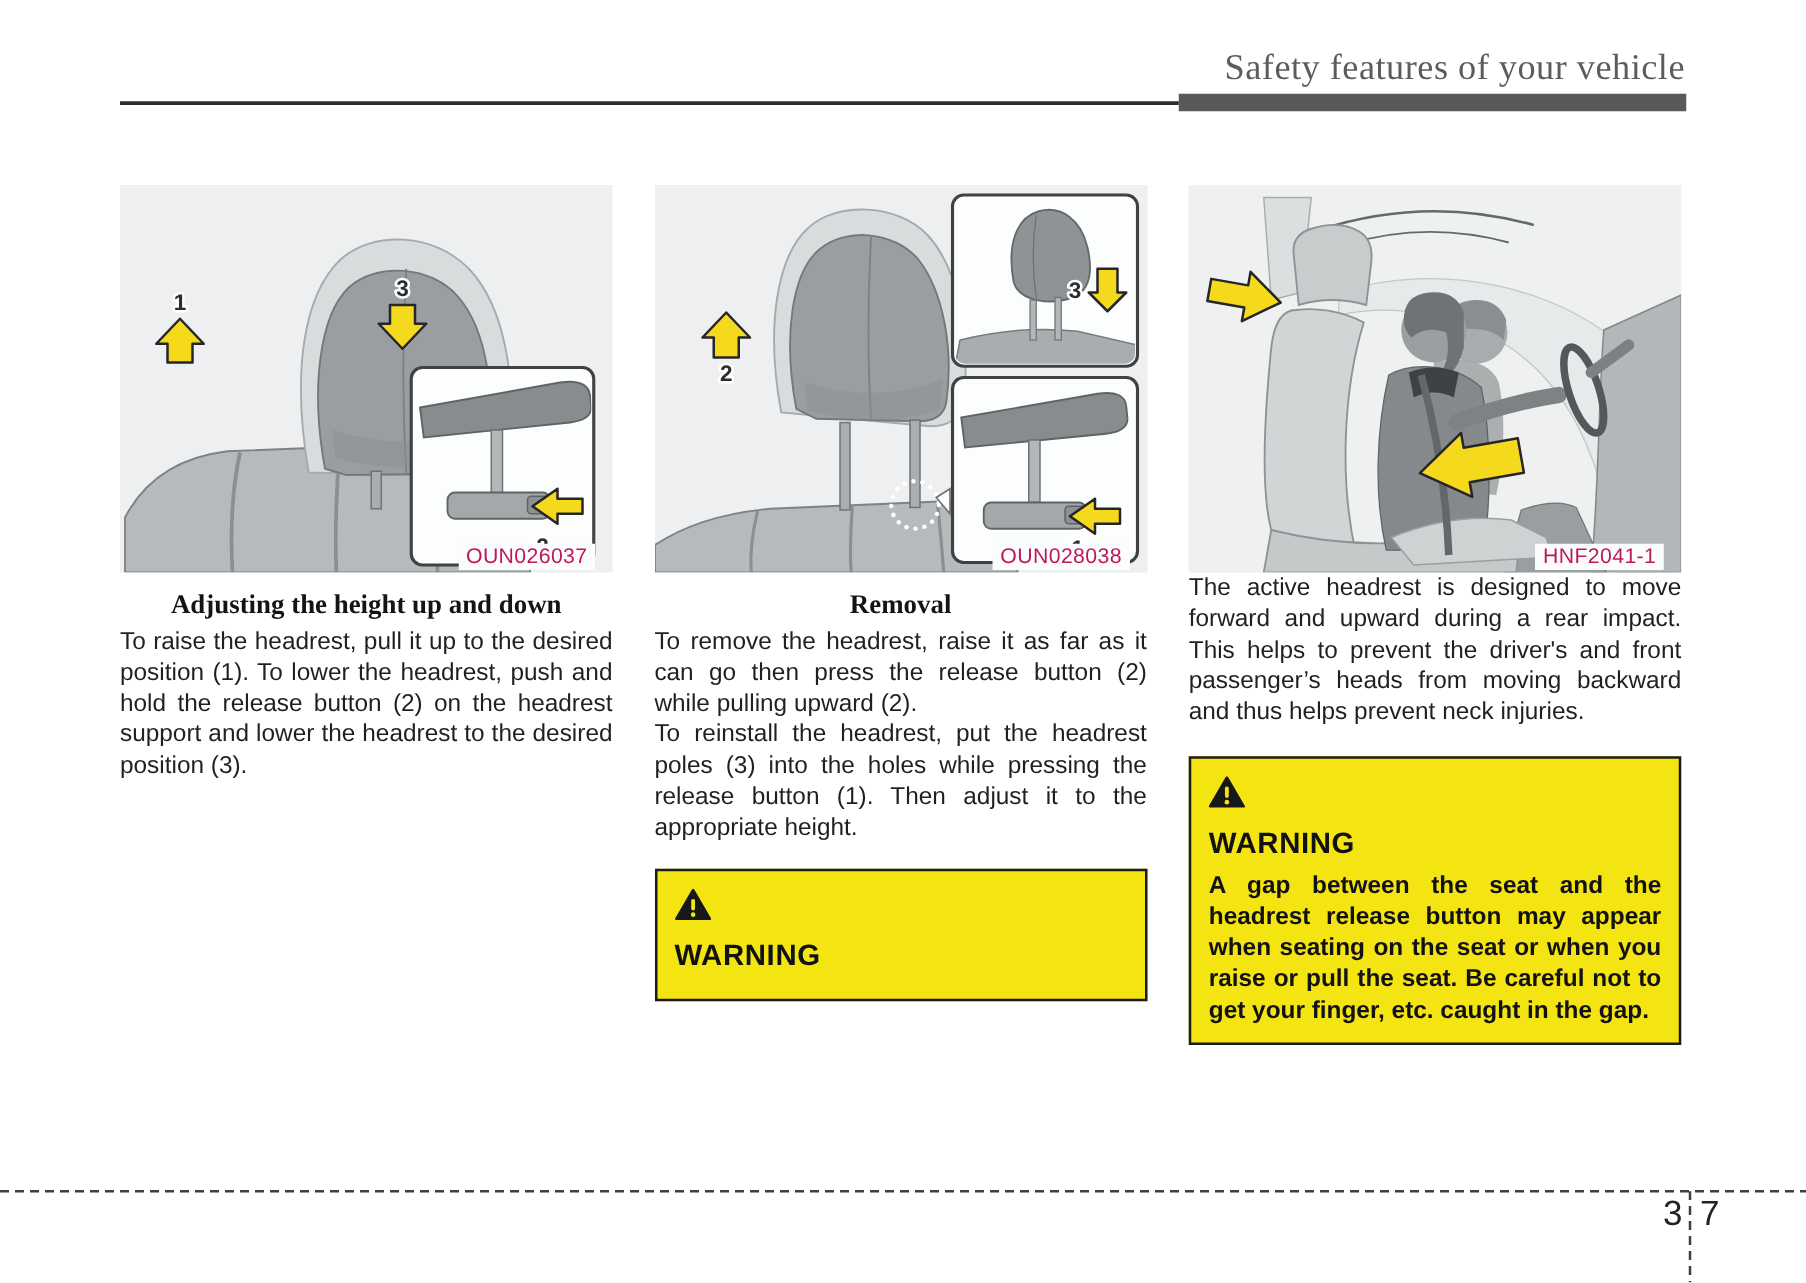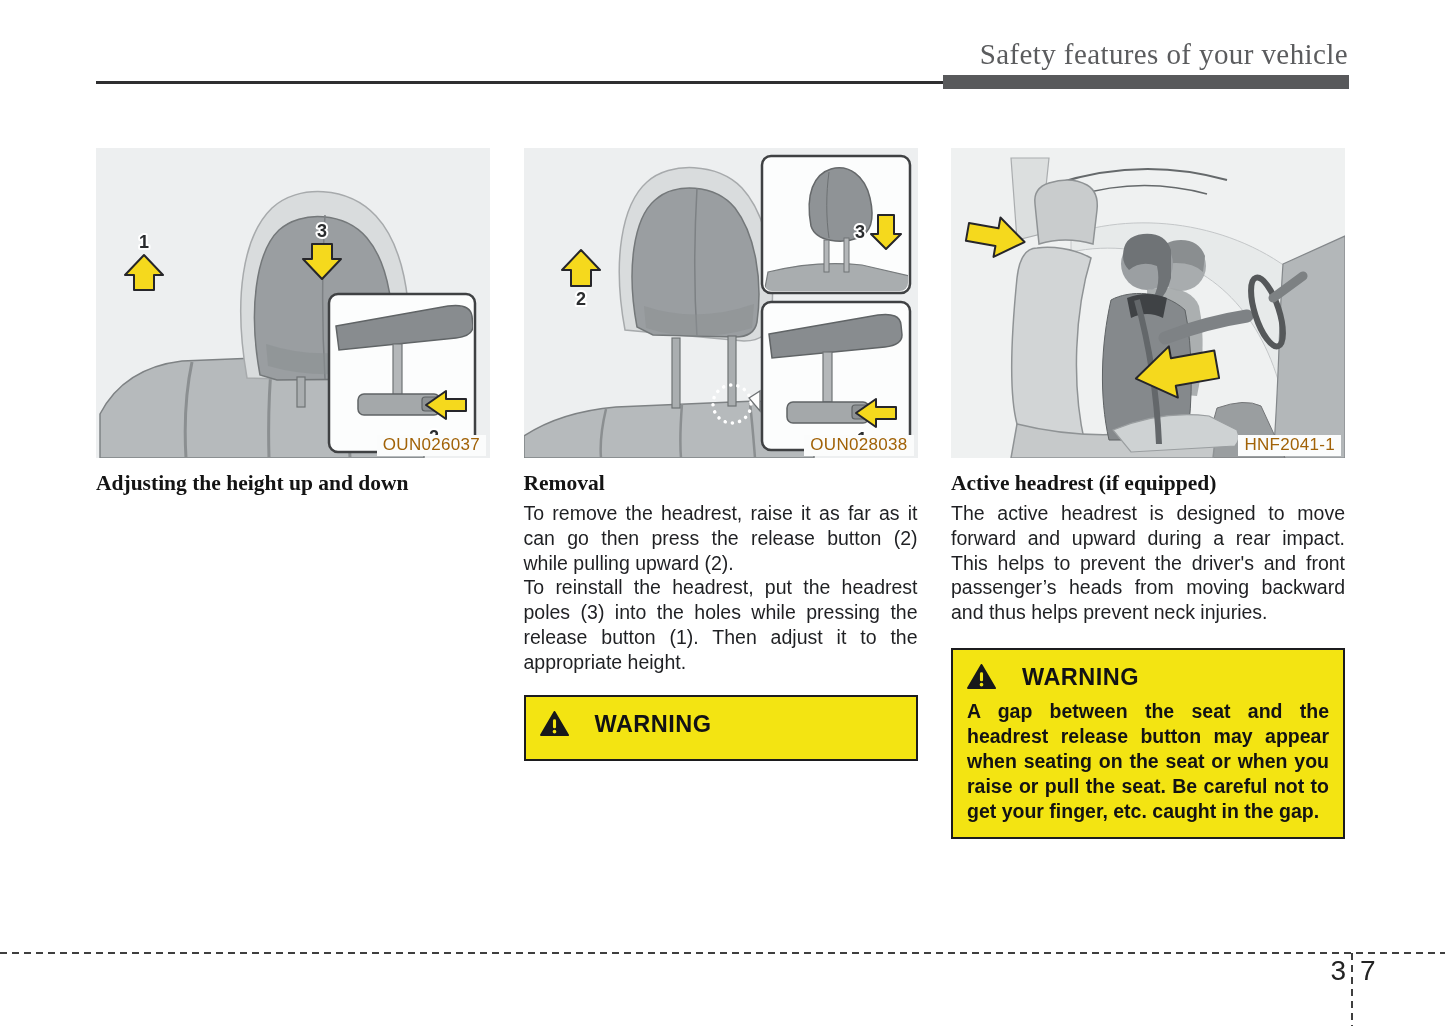--- a/index.html
+++ b/index.html
@@ -9,28 +9,28 @@
 
   
   .chapter-title { position:absolute; top:38px; right:97px; font-family:"Liberation Serif",serif; font-weight:400; font-size:29px; color:#5b5c5e; letter-spacing:.4px; white-space:nowrap; }
   .rule-thin  { position:absolute; left:96px; top:81px; width:847px; height:2.5px; background:#2e2e30; }
   .rule-thick { position:absolute; left:943px; top:75px; width:406px; height:14px; background:var(--header-gray,#58595b); }
 
   
   .columns { position:absolute; left:96px; top:148px; width:1249px; display:grid; grid-template-columns:394px 394px 394px; column-gap:33.5px; align-items:start; }
   figure.illus { position:relative; width:394px; height:310px; background:var(--figure-bg,#edeff0); overflow:hidden; }
   figure.illus svg { display:block; width:394px; height:310px; }
-  figcaption { position:absolute; right:4px; bottom:2px; background:#fbfcfc; padding:0 6px 1px; font-size:17px; color:#a16207; letter-spacing:.3px; }
-  h2.sec { margin:13px 0 5px; font-family:"Liberation Serif",serif; font-weight:700; font-size:21.5px; color:#141414; }
+  figcaption { position:absolute; right:14px; bottom:2px; background:#fbfcfc; padding:0 6px 1px; font-size:17px; color:#be185d; letter-spacing:.3px; }
+  h2.sec { margin:13px 0 5px; font-family:"Liberation Serif",serif; font-weight:700; font-size:21.5px; color:#141414;text-align:center; }
   p.body { font-size:19.5px; line-height:24.8px; text-align:justify; color:#1f2023; }
 
   
   .warning { margin-top:20px; border:2px solid #1c1c1e; background:var(--warning-bg,#f3e412); padding:12px 14px 13px; }
   .warning.tall { margin-top:23px; }
-  .warn-head { display:flex; align-items:center; gap:26px; margin:2px 0 8px; }
+  .warn-head { display:flex; gap:14px; margin:2px 0 8px;flex-direction:column; }
   .warn-title { font-weight:700; font-size:23.5px; letter-spacing:.5px; color:#121214; }
   .warn-text { font-weight:700; font-size:19.5px; line-height:25px; text-align:justify; color:#121214; }
 
   
   .fig-label { font-family:"Liberation Sans",sans-serif; font-size:18px; font-weight:700; fill:#2a2c2e; text-anchor:middle; paint-order:stroke; stroke:#ffffff; stroke-width:4px; stroke-linejoin:round; }
   .yellow-arrow { fill:var(--arrow-yellow,#f5d91d); stroke:#26262a; stroke-width:2; stroke-linejoin:round; }
 
   
   .footer-rule  { position:absolute; left:0; top:952px; width:1445px; height:2px;
                   background:repeating-linear-gradient(90deg,#3f3f3f 0 7px,transparent 7px 12px); }
@@ -91,20 +91,21 @@
             <text class="fig-label" x="48" y="100">1</text>
           </g>
           <g>
             <polygon class="yellow-arrow" points="226,131 207,111 216,111 216,96 236,96 236,111 245,111"></polygon>
             <text class="fig-label" x="226" y="89">3</text>
           </g>
         </svg>
         <figcaption>OUN026037</figcaption>
       </figure>
       <h2 class="sec">Adjusting the height up and down</h2>
+      <p class="body">To raise the headrest, pull it up to the desired position (1). To lower the headrest, push and hold the release button (2) on the headrest support and lower the headrest to the desired position (3).</p>
     </section>
 
     <section>
       <figure class="illus">
         <svg viewBox="0 0 394 310">
           <rect width="394" height="310" fill="var(--figure-bg,#edeff0)"></rect>
           <g>
             <path d="M0 310 L0 288 Q36 264 92 259 L232 253 Q282 257 290 280 L290 310 Z" fill="#b6babc" stroke="#7e8284" stroke-width="1.5"></path>
             <path d="M82 261 C77 282 76 298 77 310" fill="none" stroke="#8b8f91" stroke-width="2.5"></path>
             <path d="M158 256 C156 282 156 298 157 310" fill="none" stroke="#8b8f91" stroke-width="2.5"></path>
@@ -204,21 +205,20 @@
           </g>
           <g transform="rotate(10 45 89)">
             <polygon class="yellow-arrow" points="16,80 46,80 46,69 74,89 46,109 46,98 16,98"></polygon>
           </g>
           <g transform="rotate(-10 222 222)">
             <polygon class="yellow-arrow" points="266,210 222,210 222,198 184,224 222,250 222,238 266,238"></polygon>
           </g>
         </svg>
         <figcaption>HNF2041-1</figcaption>
       </figure>
-      <h2 class="sec">Active headrest (if equipped)</h2>
       <p class="body">The active headrest is designed to move forward and upward during a rear impact. This helps to prevent the driver's and front passenger’s heads from moving backward and thus helps prevent neck injuries.</p>
       <div class="warning tall">
         <div class="warn-head">
           <svg width="29" height="26" viewBox="0 0 30 27">
             <path d="M15 1 L29 25 L1 25 Z" fill="#17181a" stroke="#17181a" stroke-width="2" stroke-linejoin="round"></path>
             <rect x="13.4" y="8.5" width="3.2" height="9.5" rx="1.5" fill="var(--warning-bg,#f3e412)"></rect>
             <circle cx="15" cy="21.5" r="1.9" fill="var(--warning-bg,#f3e412)"></circle>
           </svg>
           <span class="warn-title">WARNING</span>
         </div>

